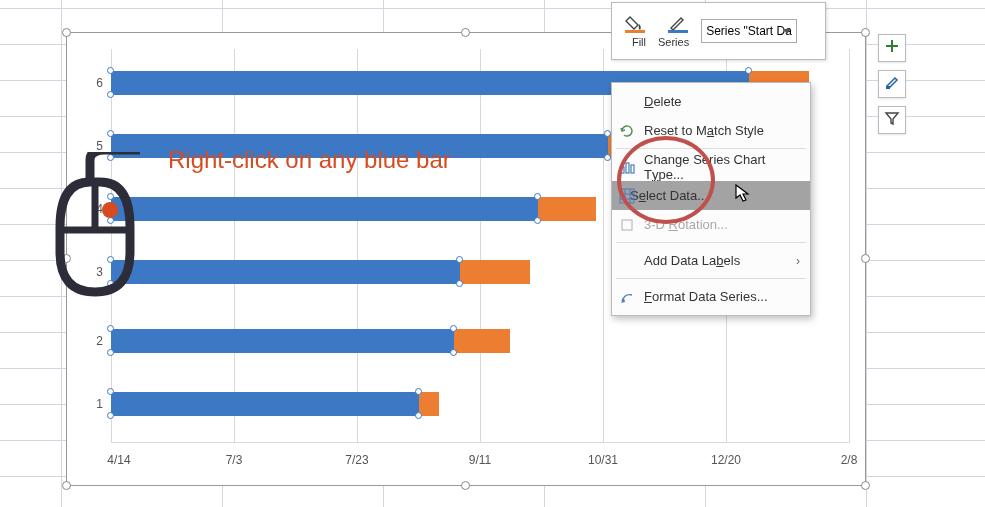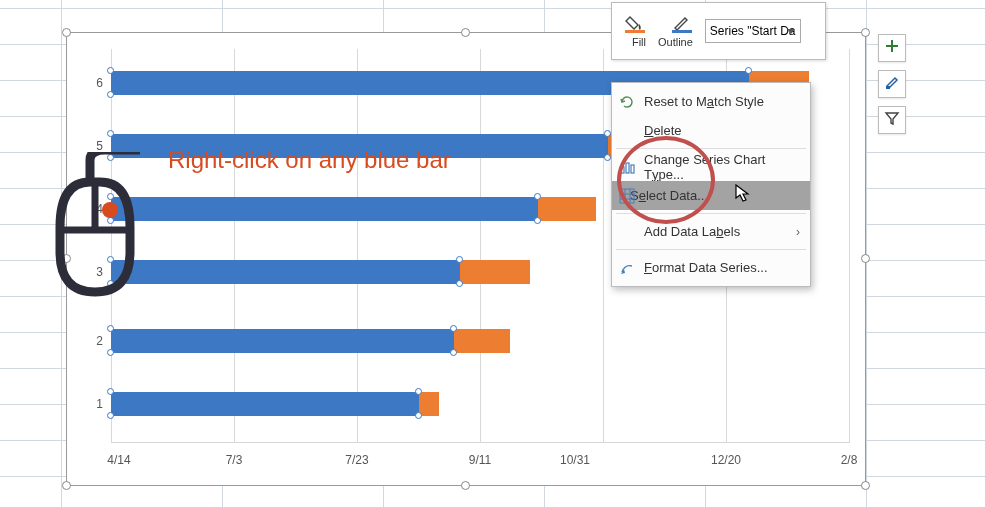--- a/index.html
+++ b/index.html
@@ -110,21 +110,21 @@
   <div class="plot-area" id="plot">
       <div class="vgrid" style="left: 44px;"></div>
       <div class="x-label" style="left: 52px;">4/14</div>
       <div class="vgrid" style="left: 167px;"></div>
       <div class="x-label" style="left: 167px;">7/3</div>
       <div class="vgrid" style="left: 290px;"></div>
       <div class="x-label" style="left: 290px;">7/23</div>
       <div class="vgrid" style="left: 413px;"></div>
       <div class="x-label" style="left: 413px;">9/11</div>
       <div class="vgrid" style="left: 536px;"></div>
-      <div class="x-label" style="left: 508px;">10/31</div>
+      <div class="x-label" style="left: 536px;">10/31</div>
       <div class="vgrid" style="left: 659px;"></div>
       <div class="x-label" style="left: 659px;">12/20</div>
       <div class="vgrid" style="left: 782px;"></div>
       <div class="x-label" style="left: 782px;">2/8</div>
       <div class="y-label" style="top: 50px;">6</div>
       <div class="y-label" style="top: 113px;">5</div>
       <div class="y-label" style="top: 176px;">4</div>
       <div class="y-label" style="top: 239px;">3</div>
       <div class="y-label" style="top: 308px;">2</div>
       <div class="y-label" style="top: 371px;">1</div>
@@ -203,39 +203,39 @@
     </span>
     <span>Fill</span>
   </div>
   <div class="tb-btn">
     <span class="tb-icon">
       <svg width="20" height="18" viewBox="0 0 20 18">
           <path d="M3 13 L13 3 L15 5 L5 15 Z" fill="none" stroke="#444" stroke-width="1.4"></path>
           <rect x="0" y="15" width="20" height="3" fill="#3c78c3"></rect>
         </svg>
     </span>
-    <span>Outline</span>
+    <span>Series</span>
   </div>
   <div class="tb-dd">
     <span>Series "Start Da</span>
   </div>
 </div>
 
 <div class="context-menu">
   <div class="cm-item">
+    <span><span class="underline-letter">D</span>elete</span>
+  </div>
+  <div class="cm-item">
     <span class="cm-icon">
       <svg width="16" height="16" viewBox="0 0 16 16">
           <path d="M3 8 A5 5 0 1 1 5 12" fill="none" stroke="#5a8f5a" stroke-width="1.5"></path>
           <path d="M2 5 L3 8 L6 7" fill="none" stroke="#5a8f5a" stroke-width="1.5"></path>
         </svg>
     </span>
     <span>Reset to M<span class="underline-letter">a</span>tch Style</span>
-  </div>
-  <div class="cm-item">
-    <span><span class="underline-letter">D</span>elete</span>
   </div>
   <div class="cm-sep"></div>
   <div class="cm-item">
     <span class="cm-icon">
       <svg width="16" height="16" viewBox="0 0 16 16">
           <rect x="2" y="8" width="3" height="6" fill="none" stroke="#4a7dbb" stroke-width="1.2"></rect>
           <rect x="7" y="4" width="3" height="10" fill="none" stroke="#4a7dbb" stroke-width="1.2"></rect>
           <rect x="12" y="6" width="3" height="8" fill="none" stroke="#4a7dbb" stroke-width="1.2"></rect>
         </svg>
     </span>
@@ -245,20 +245,28 @@
     <span class="cm-icon">
       <svg width="16" height="16" viewBox="0 0 16 16">
           <rect x="1" y="1" width="14" height="14" fill="none" stroke="#4a7dbb" stroke-width="1"></rect>
           <line x1="1" y1="6" x2="15" y2="6" stroke="#4a7dbb"></line>
           <line x1="1" y1="11" x2="15" y2="11" stroke="#4a7dbb"></line>
           <line x1="6" y1="1" x2="6" y2="15" stroke="#4a7dbb"></line>
           <line x1="11" y1="1" x2="11" y2="15" stroke="#4a7dbb"></line>
         </svg>
     </span>
     <span>S<span class="underline-letter">e</span>lect Data...</span>
+  </div>
+  <div class="cm-item disabled">
+    <span class="cm-icon">
+      <svg width="16" height="16" viewBox="0 0 16 16">
+          <rect x="3" y="3" width="10" height="10" fill="none" stroke="#bbb" stroke-width="1.2"></rect>
+        </svg>
+    </span>
+    <span>3-D <span class="underline-letter">R</span>otation...</span>
   </div>
   <div class="cm-sep"></div>
   <div class="cm-item">
     <span>Add Data La<span class="underline-letter">b</span>els</span>
     <span class="cm-arrow">›</span>
   </div>
   <div class="cm-sep"></div>
   <div class="cm-item">
     <span class="cm-icon">
       <svg width="16" height="16" viewBox="0 0 16 16">

